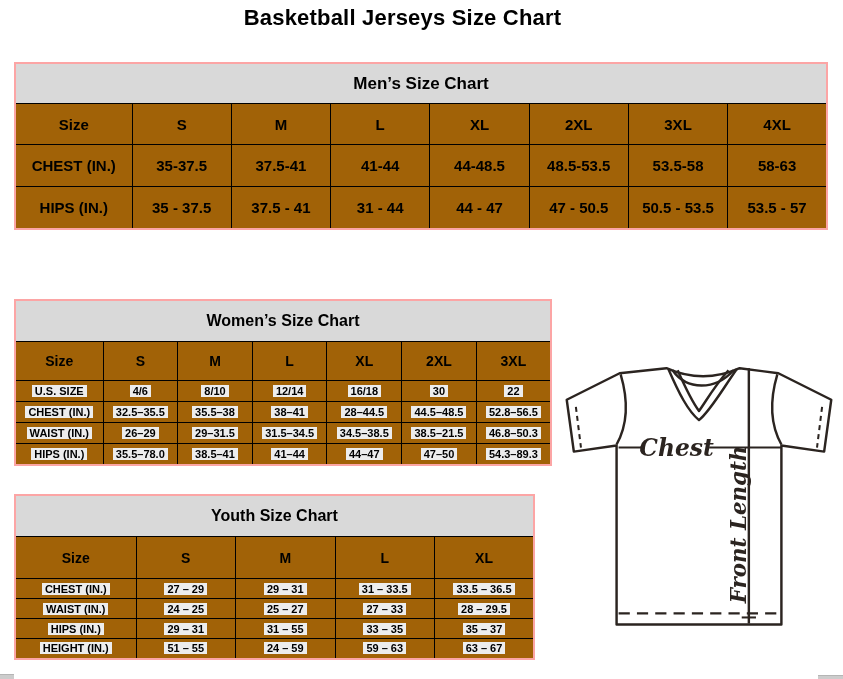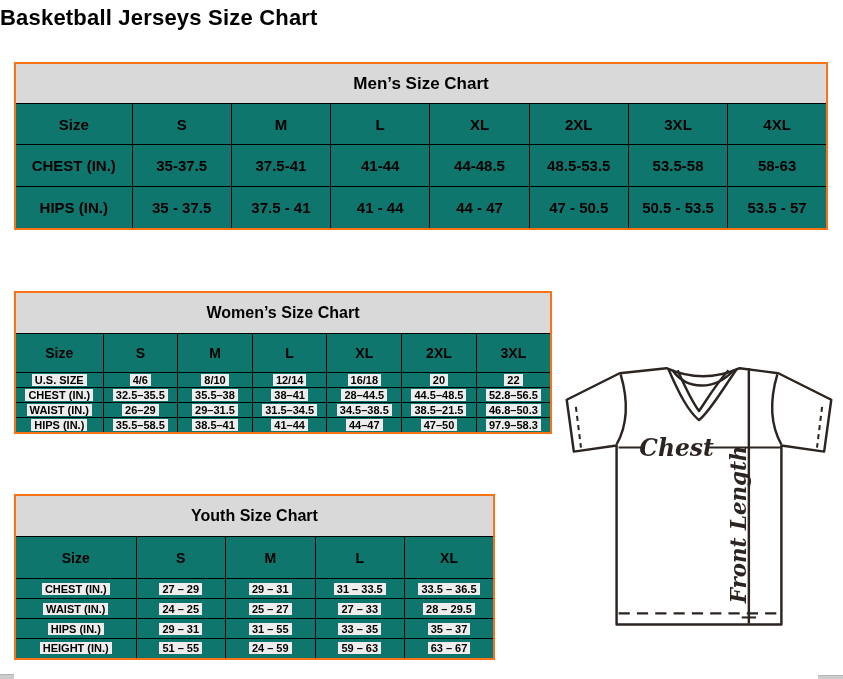--- a/index.html
+++ b/index.html
@@ -1,44 +1,44 @@
 <!DOCTYPE html>
 <html><head>
 <meta charset="utf-8">
 <style>
   html,body { margin:0; padding:0; }
   body {
     width:843px; height:679px; position:relative; background:#ffffff;
     font-family:"Liberation Sans", sans-serif; color:#000; overflow:hidden;
   }
   .page-title {
-    position:absolute; top:5px; left:0; width:805px; 
+    position:absolute; top:5px; left:0; width:805px; text-align:center;
     font-size:22px; font-weight:bold; letter-spacing:0.2px;
   }
   table.chart {
     position:absolute; border-collapse:collapse; table-layout:fixed;
-    background:#0f766e; border:2px solid #f97316;padding-left:44px;
+    background:#a16207; border:2px solid #fca5a5;padding-left:44px;
   }
   table.chart td, table.chart th {
     border:1px solid #000; text-align:center; vertical-align:middle;
     padding:0; font-weight:bold; overflow:hidden; white-space:nowrap;
   }
   .bar { background:#d9d9d9; }
   
   #mens { left:14px; top:62px; width:814px; }
   #mens .bar   { height:39px; font-size:17px; }
   #mens .sizes { height:41px; font-size:15px; }
   #mens .data  { height:42px; font-size:15px; }
   
-  #womens { left:14px; top:291px; width:538px; }
+  #womens { left:14px; top:299px; width:538px; }
   #womens .bar   { height:40px; font-size:16px; }
   #womens .sizes { height:39px; font-size:14px; }
-  #womens .data  { height:15px; font-size:11px; }
-  
-  #youth { left:14px; top:494px; width:481px; }
+  #womens .data  { height:21px; font-size:11px; }
+  
+  #youth { left:14px; top:494px; width:521px; }
   #youth .bar   { height:40px; font-size:16px; }
   #youth .sizes { height:42px; font-size:14px; }
   #youth .data  { height:20px; font-size:11px; }
   
   .hl { background:#ededed; padding:0 3px; }
   
   #jersey-diagram { position:absolute; left:556px; top:357px; width:287px; height:292px; }
   
   .sb-frag { position:absolute; background:#cccccc; border-top:1px solid #b5b5b5; }
   #sb-left  { left:0; top:674px; width:14px; height:5px; }
@@ -81,21 +81,21 @@
     <td>41-44</td>
     <td>44-48.5</td>
     <td>48.5-53.5</td>
     <td>53.5-58</td>
     <td>58-63</td>
   </tr>
   <tr class="data">
     <td>HIPS (IN.)</td>
     <td>35 - 37.5</td>
     <td>37.5 - 41</td>
-    <td>41 - 44</td>
+    <td>31 - 44</td>
     <td>44 - 47</td>
     <td>47 - 50.5</td>
     <td>50.5 - 53.5</td>
     <td>53.5 - 57</td>
   </tr>
 </tbody>
   </table>
 
 <table class="chart" id="womens">
   <colgroup>
@@ -119,21 +119,21 @@
     <th>XL</th>
     <th>2XL</th>
     <th>3XL</th>
   </tr>
   <tr class="data">
     <td><span class="hl">U.S. SIZE</span></td>
     <td><span class="hl">4/6</span></td>
     <td><span class="hl">8/10</span></td>
     <td><span class="hl">12/14</span></td>
     <td><span class="hl">16/18</span></td>
-    <td><span class="hl">20</span></td>
+    <td><span class="hl">30</span></td>
     <td><span class="hl">22</span></td>
   </tr>
   <tr class="data">
     <td><span class="hl">CHEST (IN.)</span></td>
     <td><span class="hl">32.5–35.5</span></td>
     <td><span class="hl">35.5–38</span></td>
     <td><span class="hl">38–41</span></td>
     <td><span class="hl">28–44.5</span></td>
     <td><span class="hl">44.5–48.5</span></td>
     <td><span class="hl">52.8–56.5</span></td>
@@ -142,26 +142,26 @@
     <td><span class="hl">WAIST (IN.)</span></td>
     <td><span class="hl">26–29</span></td>
     <td><span class="hl">29–31.5</span></td>
     <td><span class="hl">31.5–34.5</span></td>
     <td><span class="hl">34.5–38.5</span></td>
     <td><span class="hl">38.5–21.5</span></td>
     <td><span class="hl">46.8–50.3</span></td>
   </tr>
   <tr class="data">
     <td><span class="hl">HIPS (IN.)</span></td>
-    <td><span class="hl">35.5–58.5</span></td>
+    <td><span class="hl">35.5–78.0</span></td>
     <td><span class="hl">38.5–41</span></td>
     <td><span class="hl">41–44</span></td>
     <td><span class="hl">44–47</span></td>
     <td><span class="hl">47–50</span></td>
-    <td><span class="hl">97.9–58.3</span></td>
+    <td><span class="hl">54.3–89.3</span></td>
   </tr>
 </tbody>
   </table>
 
 <table class="chart" id="youth">
   <colgroup>
       <col style="width:121px">
       <col>
       <col>
       <col>

